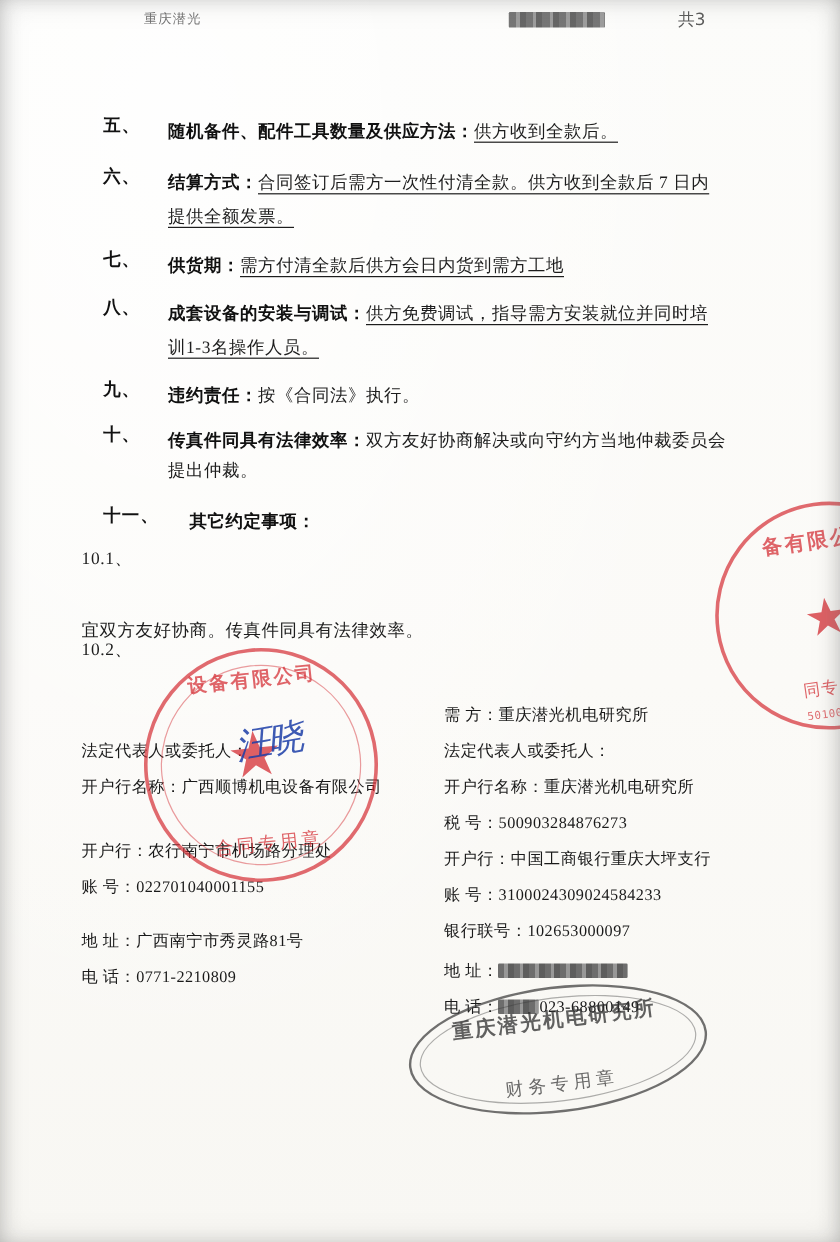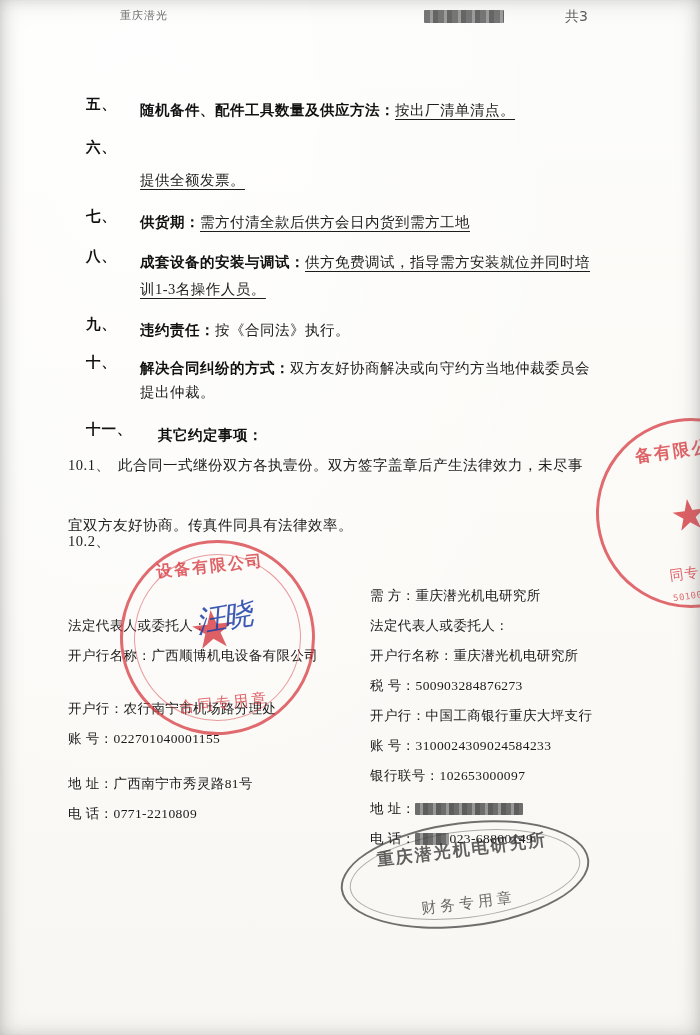--- a/index.html
+++ b/index.html
@@ -304,55 +304,57 @@
   <div class="hdr">
     <div class="hdr-left">重庆潜光</div>
     <div class="hdr-redact"></div>
     <div class="hdr-page">共3</div>
   </div>
 
   <div class="content">
 
     <div class="num" style="left:86px; top:95px;">五、</div>
     <div class="clause" style="left:140px; top:95px;">
-      <span class="lbl">随机备件、配件工具数量及供应方法：</span><span class="u">按出厂清单清点。</span>
+      <span class="lbl">随机备件、配件工具数量及供应方法：</span><span class="u">供方收到全款后。</span>
     </div>
 
     <div class="num" style="left:86px; top:138px;">六、</div>
+    <div class="clause" style="left:140px; top:138px;">
+      <span class="lbl">结算方式：</span><span class="u">合同签订后需方一次性付清全款。供方收到全款后 7 日内</span>
+    </div>
     <div class="line2 u" style="left:140px; top:171px;">提供全额发票。</div>
 
     <div class="num" style="left:86px; top:207px;">七、</div>
     <div class="clause" style="left:140px; top:207px;">
       <span class="lbl">供货期：</span><span class="u">需方付清全款后供方会日内货到需方工地</span>
     </div>
 
     <div class="num" style="left:86px; top:247px;">八、</div>
     <div class="clause" style="left:140px; top:247px;">
       <span class="lbl">成套设备的安装与调试：</span><span class="u">供方免费调试，指导需方安装就位并同时培</span>
     </div>
     <div class="line2 u" style="left:140px; top:280px;">训1-3名操作人员。</div>
 
     <div class="num" style="left:86px; top:315px;">九、</div>
     <div class="clause" style="left:140px; top:315px;">
       <span class="lbl">违约责任：</span><span>按《合同法》执行。</span>
     </div>
 
     <div class="num" style="left:86px; top:353px;">十、</div>
     <div class="clause" style="left:140px; top:353px;">
-      <span class="lbl">解决合同纠纷的方式：</span><span>双方友好协商解决或向守约方当地仲裁委员会</span>
+      <span class="lbl">传真件同具有法律效率：</span><span>双方友好协商解决或向守约方当地仲裁委员会</span>
     </div>
     <div class="line2" style="left:140px; top:383px;">提出仲裁。</div>
 
     <div class="num" style="left:86px; top:420px;">十一、</div>
     <div class="clause" style="left:158px; top:420px;">
       <span class="lbl">其它约定事项：</span>
     </div>
 
     <div class="line2" style="left:68px; top:456px;">10.1、</div>
-    <div class="line2" style="left:118px; top:456px;">此合同一式继份双方各执壹份。双方签字盖章后产生法律效力，未尽事</div>
     <div class="line2" style="left:68px; top:516px;">宜双方友好协商。传真件同具有法律效率。</div>
 
     <div class="line2" style="left:68px; top:532px;">10.2、</div>
 
     <div class="sig" style="left:68px; top:617px;">
       <span>法定代表人或委托人：</span>
     </div>
     <div class="sig" style="left:68px; top:700px;">
       <span>开户行：</span><span>农行南宁市机场路分理处</span>
     </div>

